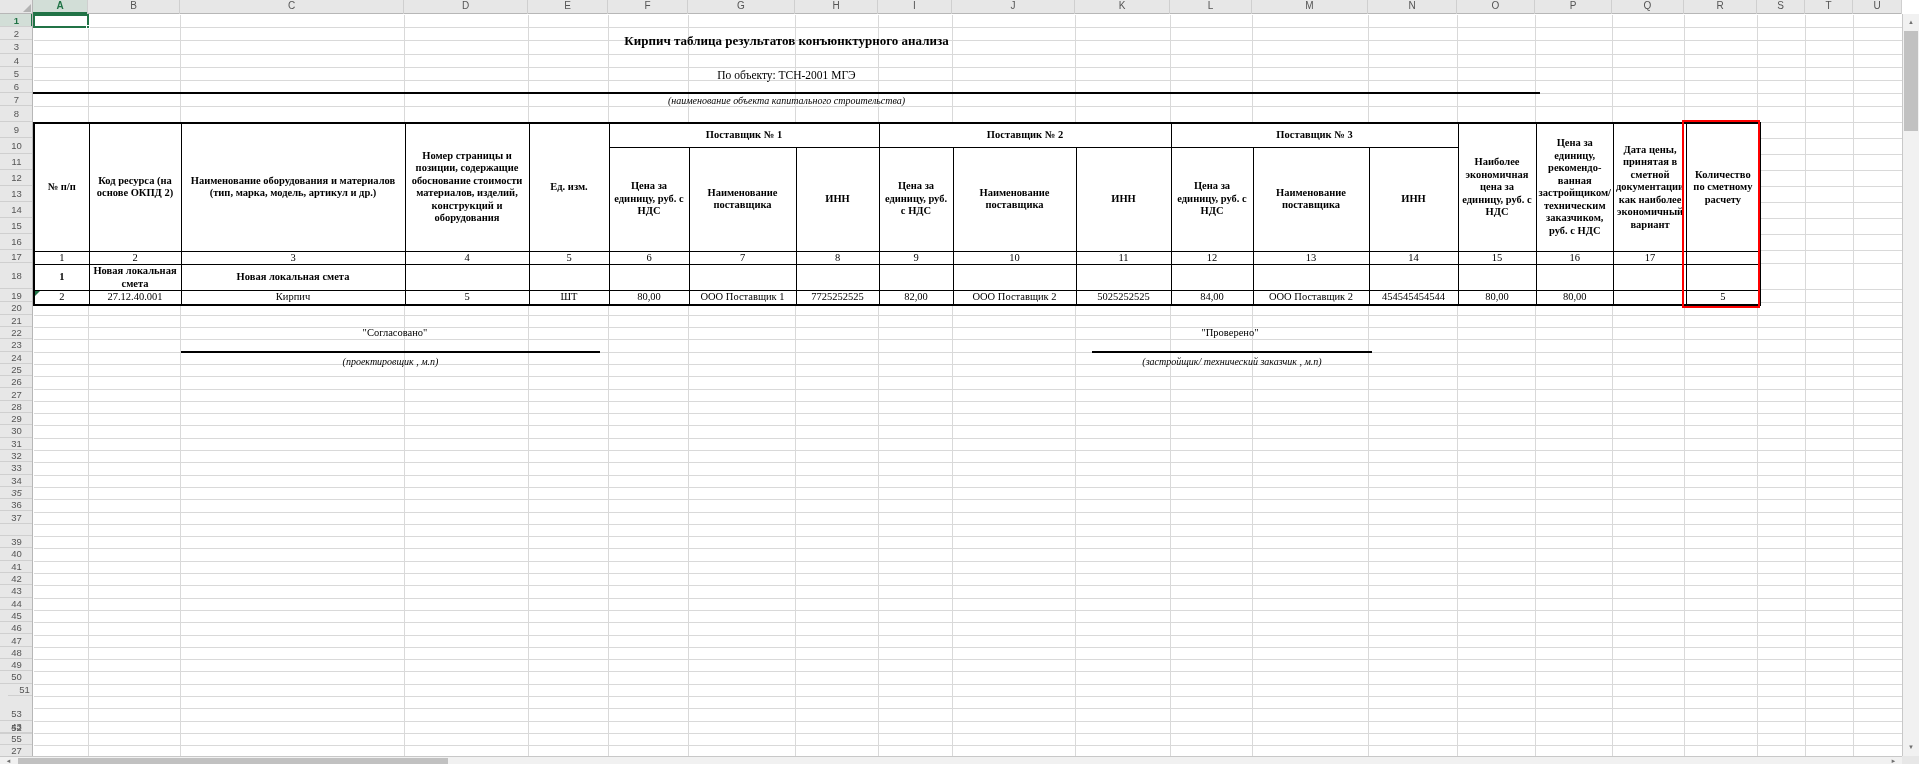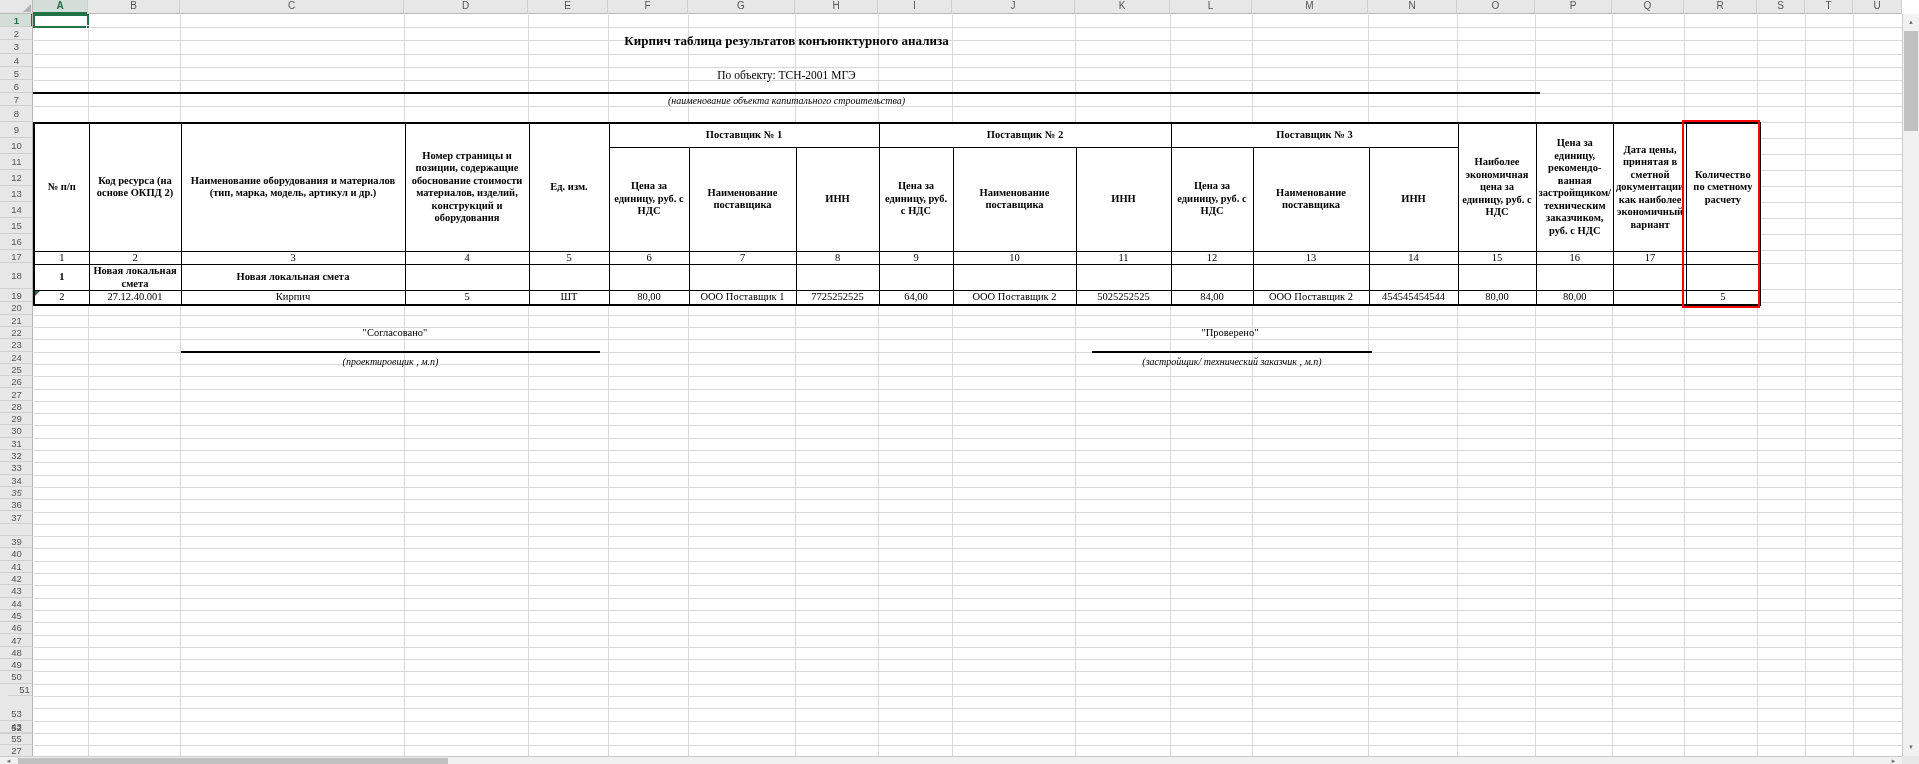--- a/index.html
+++ b/index.html
@@ -346,21 +346,21 @@
     </tr>
     <tr class="r19">
       <td>2</td>
       <td class="left">27.12.40.001</td>
       <td class="left">Кирпич</td>
       <td>5</td>
       <td>ШТ</td>
       <td>80,00</td>
       <td>ООО Поставщик 1</td>
       <td>7725252525</td>
-      <td>64,00</td>
+      <td>82,00</td>
       <td>ООО Поставщик 2</td>
       <td>5025252525</td>
       <td>84,00</td>
       <td>ООО Поставщик 2</td>
       <td>454545454544</td>
       <td>80,00</td>
       <td>80,00</td>
       <td></td>
       <td>5</td>
     </tr>

